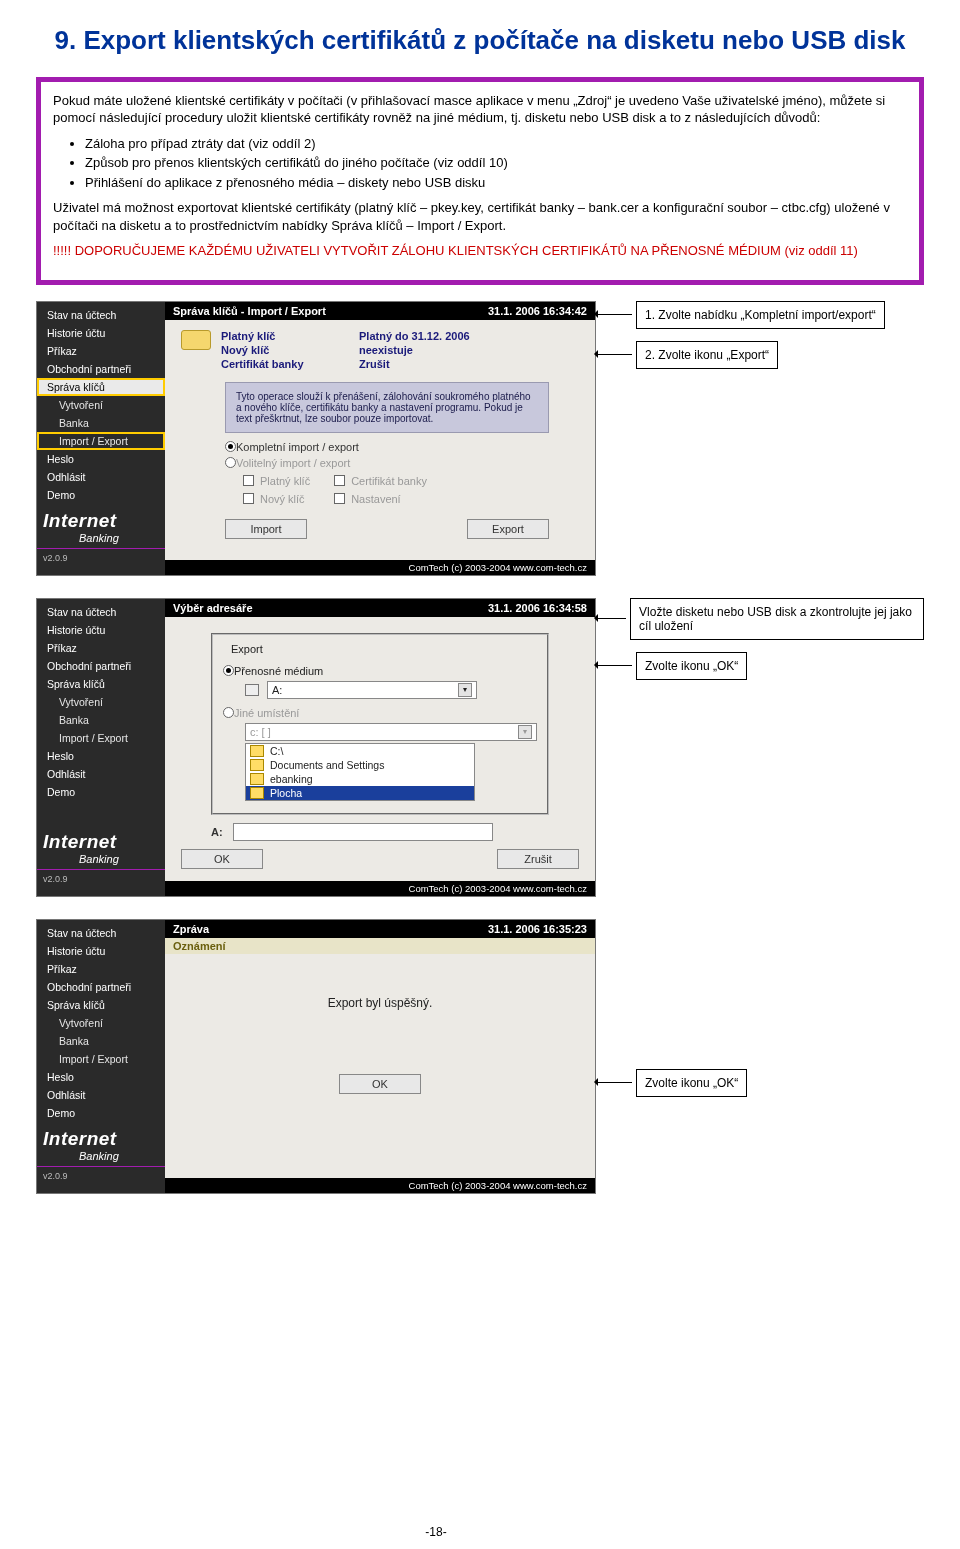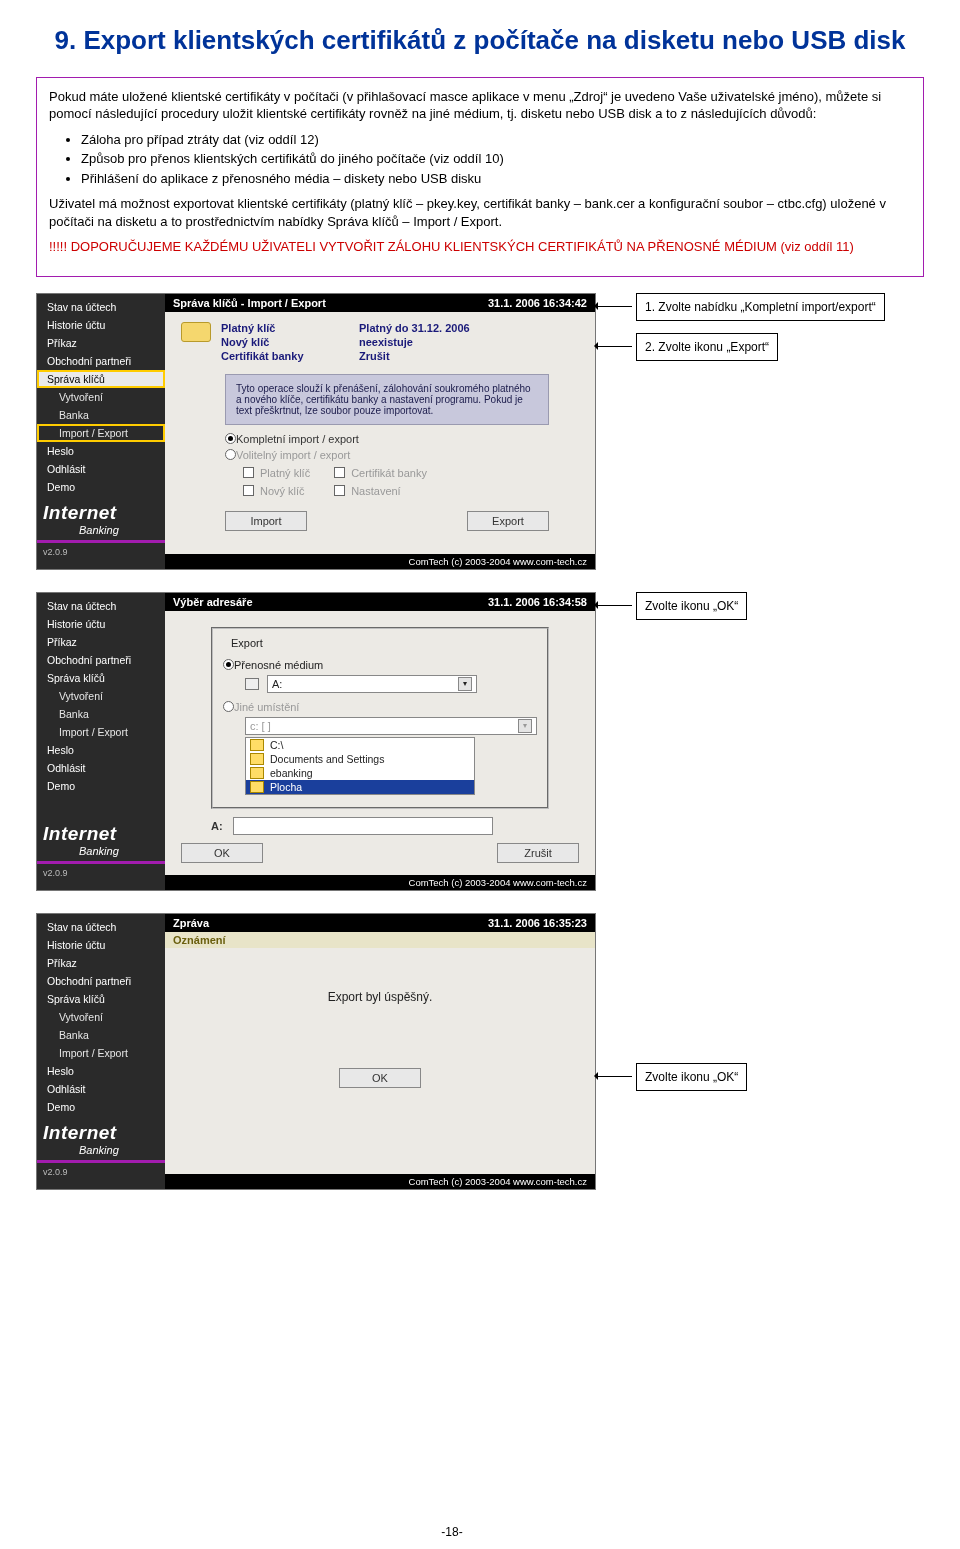--- a/index.html
+++ b/index.html
@@ -14,21 +14,21 @@
   }
   h1.section-title {
     color: #003399;
     font-size: 26px;
     font-weight: bold;
     text-align: center;
     margin: 0 0 20px;
     line-height: 1.25;
   }
   .box {
-    border: 1px solid #a21caf;
+    border: 5px solid #a21caf;
     padding: 10px 12px 12px;
     margin-bottom: 16px;
     font-size: 13px;
     line-height: 1.35;
   }
   .box p { margin: 0 0 8px; }
   .bullets { margin: 0 0 8px; padding-left: 32px; }
   .bullets li { margin: 0 0 2px; }
   .red { color: #cc0000; }
   .screens-wrap { margin-top: 10px; }
@@ -55,21 +55,21 @@
     padding: 3px 8px 3px 10px;
   }
   .sidebar .item.indent { padding-left: 22px; color:#e6e6e6; }
   .sidebar .item.sel1 { outline: 2px solid #ffcc00; outline-offset: -2px; background:#eaeaea; color:#000;}
   .sidebar .item.sel2 { outline: 2px solid #ffcc00; outline-offset: -2px; }
   .sidebar .logo {
     margin-top: auto; padding: 6px 0 0 6px; color:#fff;
   }
   .sidebar .logo .big { font-size:19px; font-weight:bold; font-style: italic; letter-spacing:0.5px;}
   .sidebar .logo .small { font-size:11px; padding-left:36px; font-style: italic;}
-  .sidebar .ver { font-size:9px; color:#bbb; padding:4px 0 6px 6px; border-top:3px solid #a21caf; margin-top:4px;}
+  .sidebar .ver { font-size:9px; color:#bbb; padding:4px 0 6px 6px; border-top:1px solid #a21caf; margin-top:4px;}
   .content { flex:1; background:#f4f4f0; display:flex; flex-direction:column;}
   .titlebar {
     background:#000; color:#fff; font-weight:bold;
     display:flex; justify-content:space-between; align-items:center;
     font-size:11px; padding:3px 8px;
   }
   .body { background:#eceae5; padding:10px 16px 8px; flex:1; font-size:11px; color:#333;}
   .footer {
     background:#000; color:#fff; font-size:9.5px; text-align:right;
     padding:2px 8px;
@@ -117,34 +117,34 @@
     border:1px solid #888;background:#fff;margin:2px 0 0 0;font-size:10.5px;
   }
   .drive-list .ditem{display:flex;align-items:center;gap:6px;padding:1px 4px;}
   .drive-list .ditem.sel{background:#1a3f9c;color:#fff;}
   .ficon{width:14px;height:12px;border:1px solid #aa8800;background:#ffdd66;display:inline-block;}
   .dicon{width:14px;height:12px;border:1px solid #777;background:#eee;display:inline-block;}
   .line-input{border:1px solid #888;background:#fff;height:18px;padding:0 6px;display:flex;align-items:center;min-width:260px;font-size:11px;}
   .oznameni-bar{background:#e8e4c8;color:#6a5f0e;font-weight:bold;padding:2px 8px;font-size:11px;}
   .center-msg{margin:42px 0 64px;text-align:center;font-size:12px;color:#222;}
   .center-btn{display:flex;justify-content:center;}
-  .pagefoot{position:fixed;bottom:10px;left:0;width:872px;text-align:center;font-size:12px;margin-left:16px;}
+  .pagefoot{position:fixed;bottom:10px;left:0;width:872px;text-align:center;font-size:12px;}
   .callouts .witharrow{display:flex;align-items:center;}
   .witharrow .line{width:36px;height:1px;background:#000;position:relative;margin-right:4px;margin-left:-40px;}
   .witharrow .line::before{content:"";position:absolute;left:-6px;top:-4px;border:4px solid transparent;border-right-color:#000;}
 </style>
 </head>
 <body>
 
 <h1 class="section-title">9. Export klientských certifikátů z počítače na disketu nebo USB disk</h1>
 
 <div class="box">
   <p>Pokud máte uložené klientské certifikáty v počítači (v přihlašovací masce aplikace v menu „Zdroj“ je uvedeno Vaše uživatelské jméno), můžete si pomocí následující procedury uložit klientské certifikáty rovněž na jiné médium, tj. disketu nebo USB disk a to z následujících důvodů:</p>
   <ul class="bullets">
-    <li>Záloha pro případ ztráty dat (viz oddíl 12)</li>
+    <li>Záloha pro případ ztráty dat (viz oddíl 2)</li>
     <li>Způsob pro přenos klientských certifikátů do jiného počítače (viz oddíl 10)</li>
     <li>Přihlášení do aplikace z přenosného média – diskety nebo USB disku</li>
   </ul>
   <p>Uživatel má možnost exportovat klientské certifikáty (platný klíč – pkey.key, certifikát banky – bank.cer a konfigurační soubor – ctbc.cfg) uložené v počítači na disketu a to prostřednictvím nabídky Správa klíčů – Import / Export.</p>
   <p class="red">!!!!! DOPORUČUJEME KAŽDÉMU UŽIVATELI VYTVOŘIT ZÁLOHU KLIENTSKÝCH CERTIFIKÁTŮ NA PŘENOSNÉ MÉDIUM (viz oddíl 11)</p>
 </div>
 
 <div class="screens-wrap">
 
 <div class="shot-row">
@@ -321,20 +321,24 @@
           <div class="btn-row">
             <div class="btn">OK</div>
             <div class="btn">Zrušit</div>
           </div>
         </div>
         <div class="footer">ComTech (c) 2003-2004 www.com-tech.cz</div>
       </div>
     </div>
   </div>
   <div class="callouts">
+    <div class="witharrow top">
+          <span class="line"></span>
+      <div class="callout">Vložte disketu nebo USB disk a zkontrolujte jej jako cíl uložení</div>
+    </div>
     <div class="witharrow bottom">
           <span class="line"></span>
       <div class="callout">Zvolte ikonu „OK“</div>
     </div>
   </div>
 </div>
 
 <div class="shot-row">
   <div class="shot">
     <div class="app">

